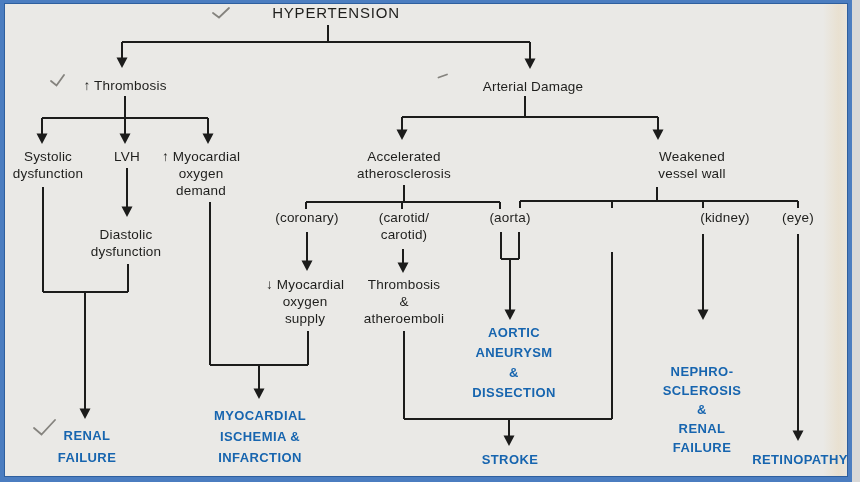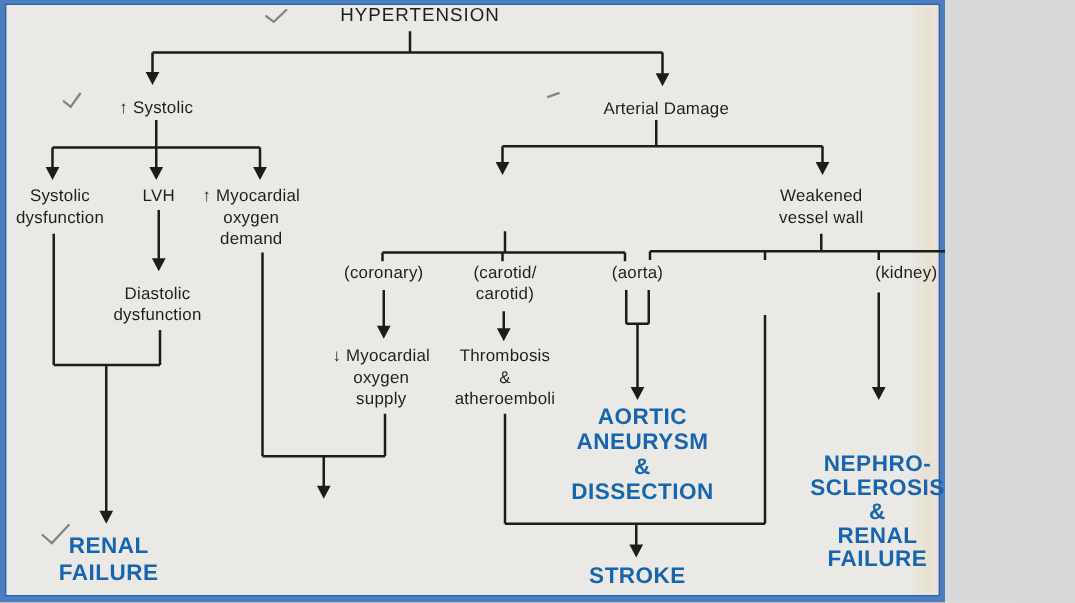--- a/index.html
+++ b/index.html
@@ -1,33 +1,32 @@
 <!DOCTYPE html>
 <html><head>
 <meta charset="utf-8">
 <style>
   html,body{margin:0;padding:0;background:#d8d8d8;}
   .frame{
-    position:relative;width:708px;height:482px;
+    position:relative;width:852px;height:482px;
     background:#4b7dc0;overflow:hidden;
     font-family:"Liberation Sans","DejaVu Sans",sans-serif;
-    padding-left:48px;
   }
   .frame-inner-line{position:absolute;left:4px;top:3px;right:4px;bottom:5px;border:1px solid #2e5f9e;pointer-events:none;}
   .paper{position:absolute;left:5px;top:4px;right:5px;bottom:6px;background:#eae9e6;}
   .page-edge{position:absolute;top:4px;right:5px;width:24px;height:472px;
     background:linear-gradient(90deg,rgba(231,211,172,0) 0%,rgba(229,205,160,0.30) 65%,rgba(226,198,150,0.12) 100%);}
   .wires{position:absolute;left:0;top:0;}
   .node{
     position:absolute;transform:translateX(-50%);
     white-space:pre-line;text-align:center;
     color:#1e1e1c;font-size:13.5px;line-height:17px;letter-spacing:0.2px;
   }
   .node.title{font-size:15px;letter-spacing:0.8px;}
-  .node.blue{color:#1765af;font-weight:700;font-size:18px;line-height:20px;letter-spacing:0.4px;}
+  .node.blue{color:#1765af;font-weight:700;font-size:13px;line-height:20px;letter-spacing:0.4px;}
   .node.lh22{line-height:22px;}
   .node.lh21{line-height:21px;}
   .node.lh19{line-height:19px;margin-top:38px;}
 </style>
 </head>
 <body>
 
 <div class="frame">
   <div class="paper"></div>
   <div class="page-edge"></div>
@@ -97,50 +96,56 @@
       M798 441 l-5.5 -10.5 h11 Z
       M509 446 l-5.5 -10.5 h11 Z"></path>
     <path fill="none" stroke="#85837e" stroke-width="1.8" stroke-linecap="round" d="
       M213 13 L219 17.5 L229 8
       M51 81 L56.5 85.5 L64 75
       M34 428 L41.5 434.5 L55 420
       M438.5 77.5 L447 74.5"></path>
   </svg>
 
   <div class="node title" style="left:336px;top:4px">HYPERTENSION</div>
-  <div class="node" style="left:125px;top:77px">↑ Systolic</div>
+  <div class="node" style="left:125px;top:77px">↑ Thrombosis</div>
   <div class="node" style="left:533px;top:78px">Arterial Damage</div>
   <div class="node" style="left:48px;top:148px">Systolic
 dysfunction</div>
   <div class="node" style="left:127px;top:148px">LVH</div>
   <div class="node" style="left:201px;top:148px">↑ Myocardial
 oxygen
 demand</div>
   <div class="node" style="left:126px;top:226px">Diastolic
 dysfunction</div>
-  <div class="node" style="left:657px;top:148px">Weakened
+  <div class="node" style="left:404px;top:148px">Accelerated
+atherosclerosis</div>
+  <div class="node" style="left:692px;top:148px">Weakened
 vessel wall</div>
   <div class="node" style="left:307px;top:209px">(coronary)</div>
   <div class="node" style="left:404px;top:209px">(carotid/
 carotid)</div>
   <div class="node" style="left:510px;top:209px">(aorta)</div>
   <div class="node" style="left:725px;top:209px">(kidney)</div>
   <div class="node" style="left:798px;top:209px">(eye)</div>
   <div class="node" style="left:305px;top:276px">↓ Myocardial
 oxygen
 supply</div>
   <div class="node" style="left:404px;top:276px">Thrombosis
 &amp;
 atheroemboli</div>
 
   <div class="node blue lh22" style="left:87px;top:425px">RENAL
 FAILURE</div>
+  <div class="node blue lh21" style="left:260px;top:405px">MYOCARDIAL
+ISCHEMIA &amp;
+INFARCTION</div>
   <div class="node blue" style="left:514px;top:323px">AORTIC
 ANEURYSM
 &amp;
 DISSECTION</div>
   <div class="node blue" style="left:510px;top:450px">STROKE</div>
   <div class="node blue lh19" style="left:702px;top:324px">NEPHRO-
 SCLEROSIS
 &amp;
 RENAL
 FAILURE</div>
+  <div class="node blue" style="left:800px;top:450px">RETINOPATHY</div>
 </div>
 
 </body></html>

